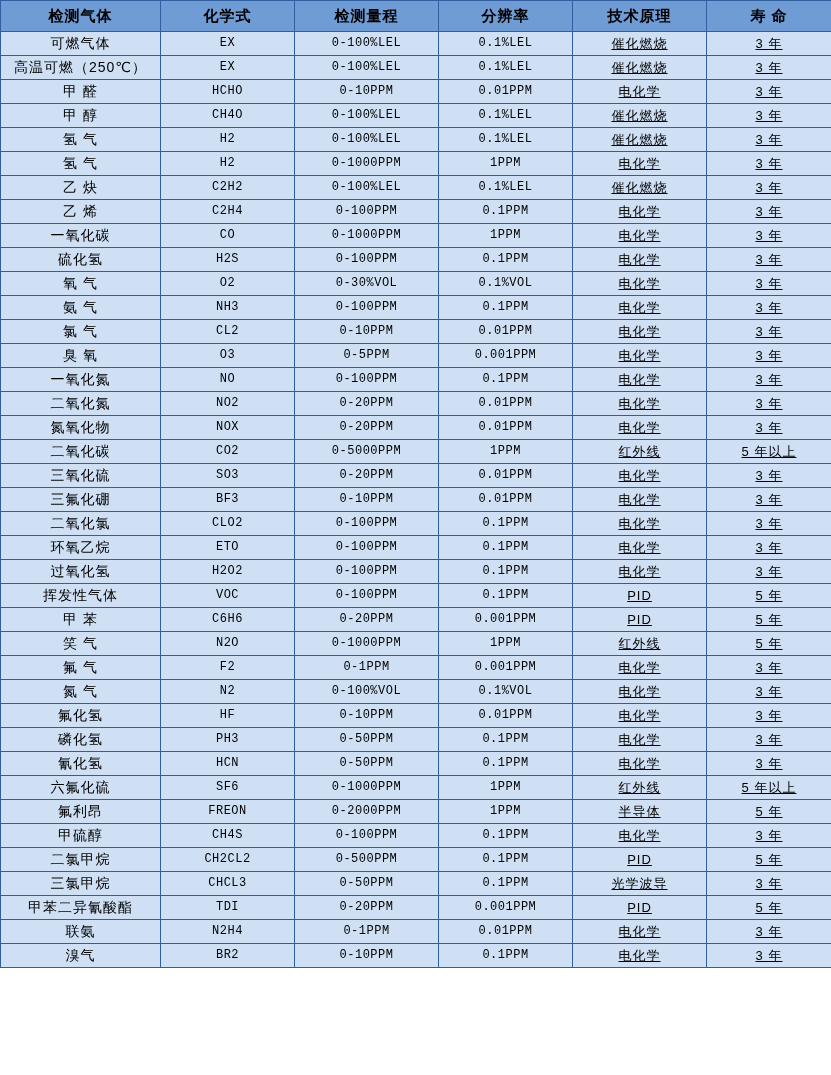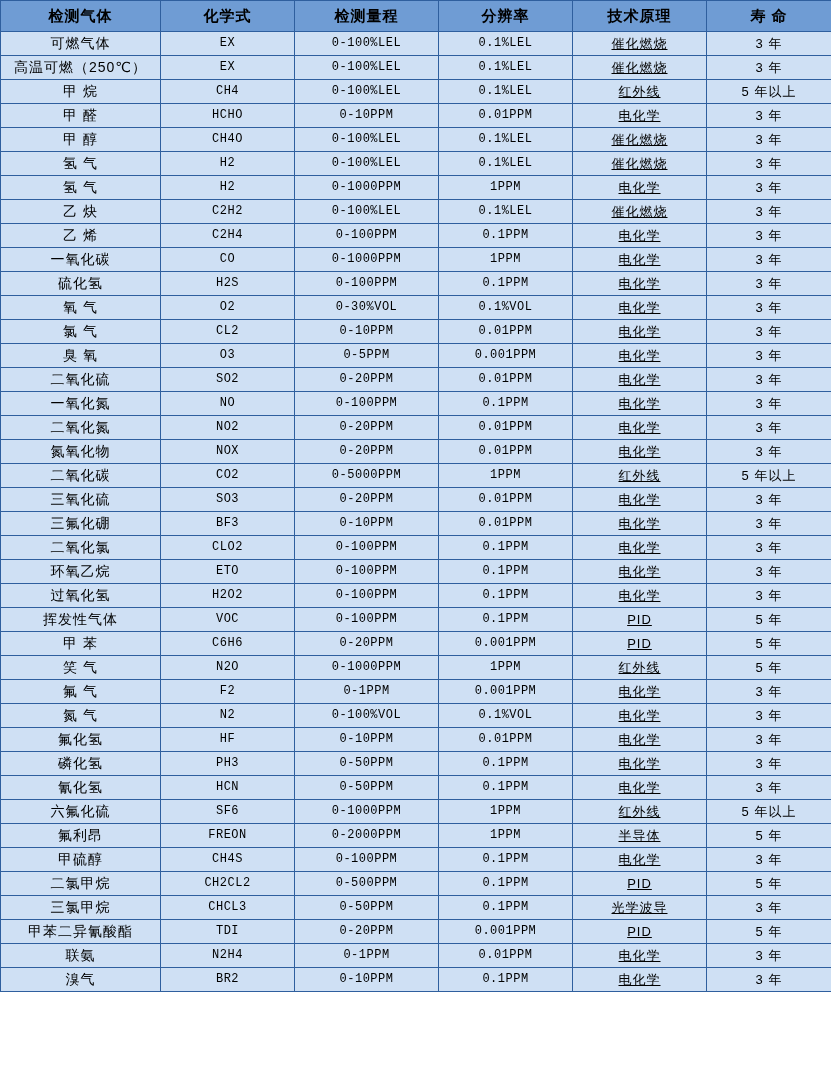--- a/index.html
+++ b/index.html
@@ -56,20 +56,21 @@
     letter-spacing: 0.5px;
   }
   #gas-table tbody td.principle {
     font-size: 13px;
     letter-spacing: 1px;
     text-decoration: underline;
   }
   #gas-table tbody td.life {
     font-size: 13px;
     letter-spacing: 1px;
+    text-decoration: underline;
   }
 </style>
 </head>
 <body>
 
 <table id="gas-table">
   <colgroup>
     <col class="c0">
       <col class="c1">
       <col class="c2">
@@ -98,28 +99,20 @@
       </tr>
       <tr>
         <td class="name">高温可燃（250℃）</td>
         <td class="formula">EX</td>
         <td class="range">0-100%LEL</td>
         <td class="res">0.1%LEL</td>
         <td class="principle">催化燃烧</td>
         <td class="life">3 年</td>
       </tr>
       <tr>
-        <td class="name">甲 烷</td>
-        <td class="formula">CH4</td>
-        <td class="range">0-100%LEL</td>
-        <td class="res">0.1%LEL</td>
-        <td class="principle">红外线</td>
-        <td class="life">5 年以上</td>
-      </tr>
-      <tr>
         <td class="name">甲 醛</td>
         <td class="formula">HCHO</td>
         <td class="range">0-10PPM</td>
         <td class="res">0.01PPM</td>
         <td class="principle">电化学</td>
         <td class="life">3 年</td>
       </tr>
       <tr>
         <td class="name">甲 醇</td>
         <td class="formula">CH4O</td>
@@ -178,40 +171,40 @@
       </tr>
       <tr>
         <td class="name">氧 气</td>
         <td class="formula">O2</td>
         <td class="range">0-30%VOL</td>
         <td class="res">0.1%VOL</td>
         <td class="principle">电化学</td>
         <td class="life">3 年</td>
       </tr>
       <tr>
+        <td class="name">氨 气</td>
+        <td class="formula">NH3</td>
+        <td class="range">0-100PPM</td>
+        <td class="res">0.1PPM</td>
+        <td class="principle">电化学</td>
+        <td class="life">3 年</td>
+      </tr>
+      <tr>
         <td class="name">氯 气</td>
         <td class="formula">CL2</td>
         <td class="range">0-10PPM</td>
         <td class="res">0.01PPM</td>
         <td class="principle">电化学</td>
         <td class="life">3 年</td>
       </tr>
       <tr>
         <td class="name">臭 氧</td>
         <td class="formula">O3</td>
         <td class="range">0-5PPM</td>
         <td class="res">0.001PPM</td>
-        <td class="principle">电化学</td>
-        <td class="life">3 年</td>
-      </tr>
-      <tr>
-        <td class="name">二氧化硫</td>
-        <td class="formula">SO2</td>
-        <td class="range">0-20PPM</td>
-        <td class="res">0.01PPM</td>
         <td class="principle">电化学</td>
         <td class="life">3 年</td>
       </tr>
       <tr>
         <td class="name">一氧化氮</td>
         <td class="formula">NO</td>
         <td class="range">0-100PPM</td>
         <td class="res">0.1PPM</td>
         <td class="principle">电化学</td>
         <td class="life">3 年</td>

